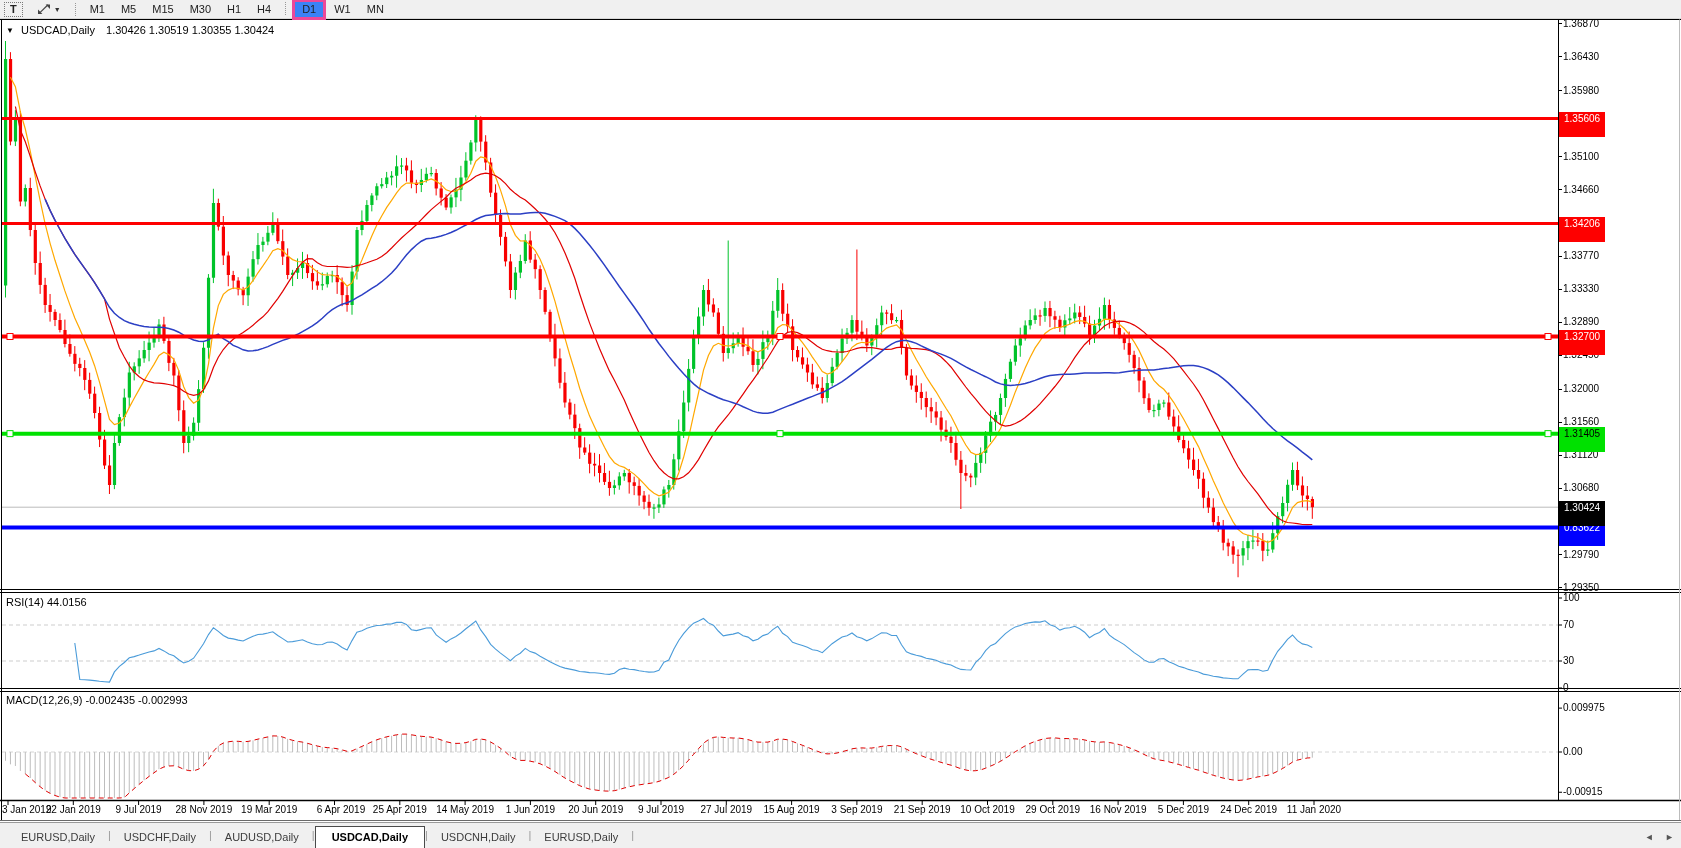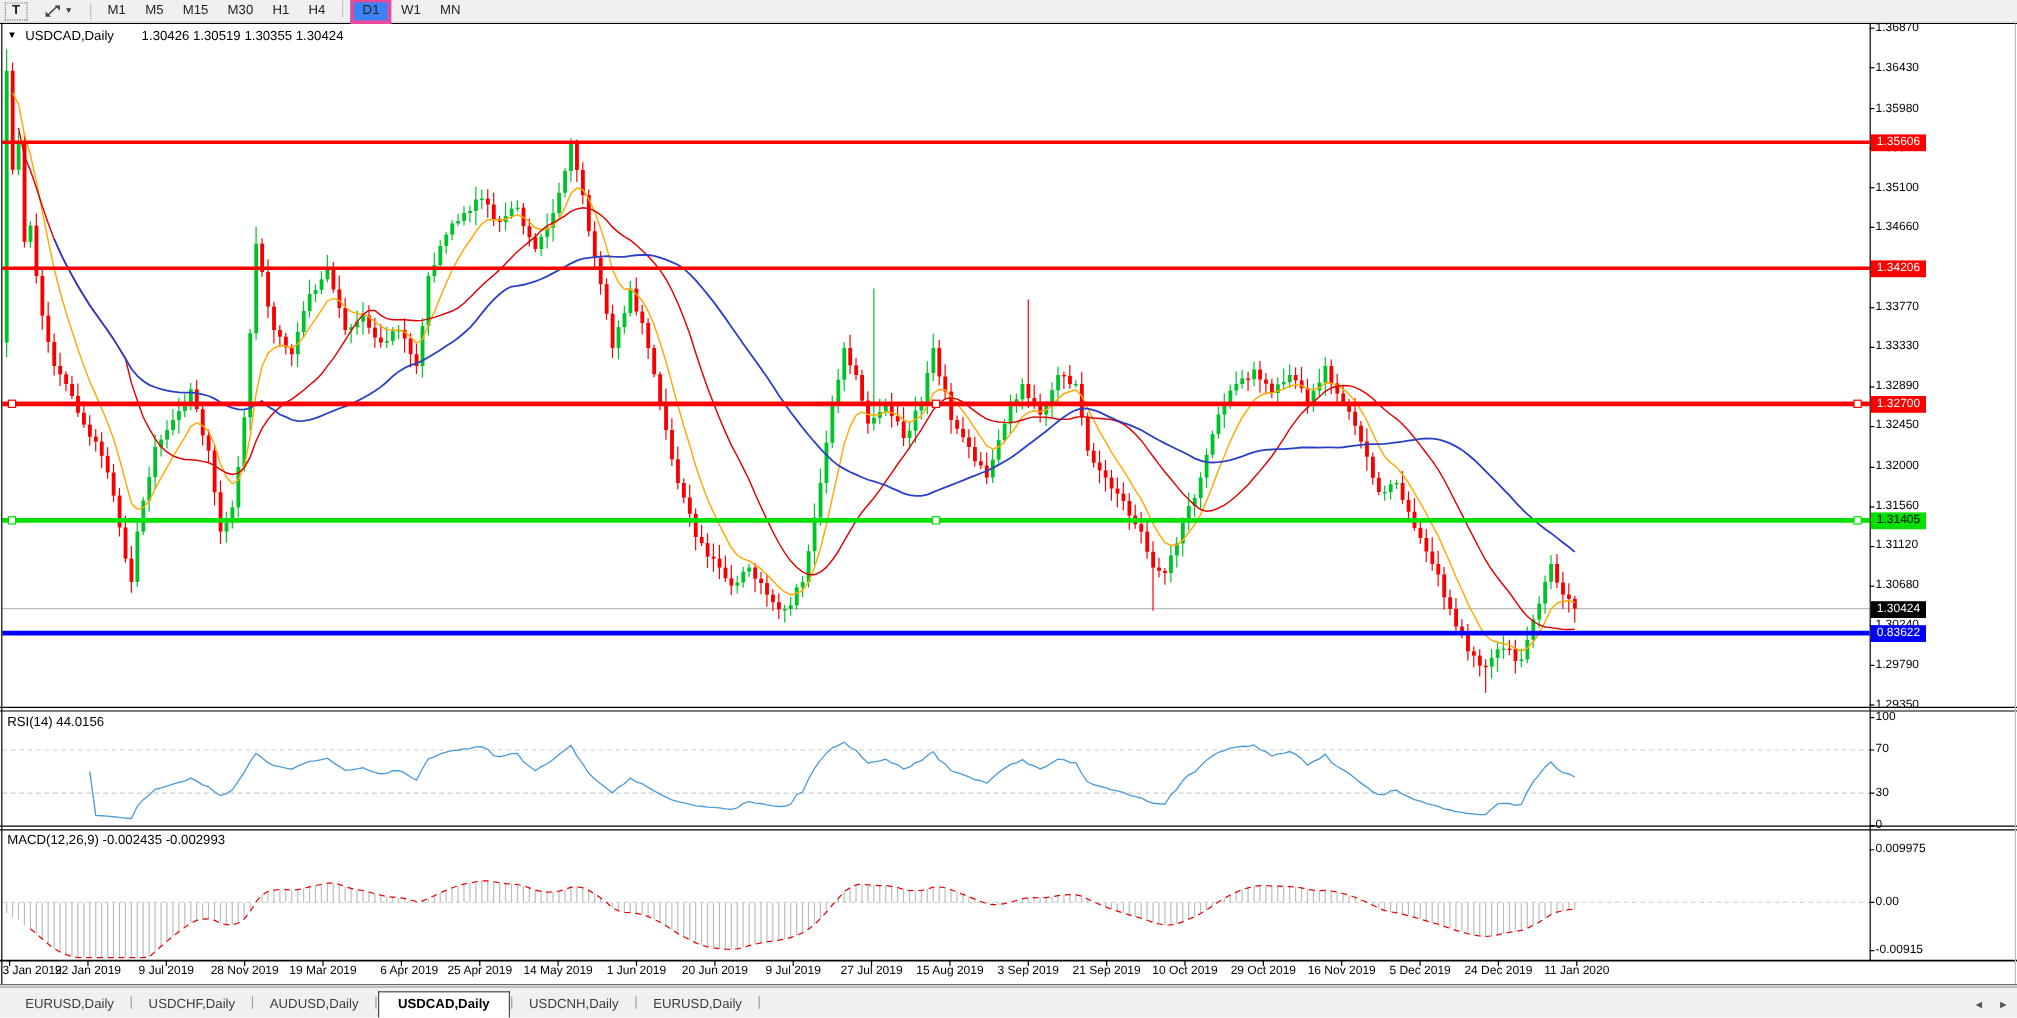--- a/index.html
+++ b/index.html
@@ -8,21 +8,21 @@
   .tb-btn{background:transparent;border:1px solid transparent;padding:1px 7px;font:11px "Liberation Sans",sans-serif;color:#222;line-height:13px;cursor:default;}
   .tb-btn.tf.active{background:#3b82f6;border:3px solid #ec4899;}
   .tb-btn.text-tool{border:1px dotted #7a7a7a;font-weight:bold;padding:0 5px;margin-left:4px;font-size:11px;}
   .tb-btn.arrows-btn{display:flex;align-items:center;gap:3px;margin-left:6px;}
   .caret{font-size:7px;color:#333;}
   .tb-sep{width:0;height:13px;border-left:1px dotted #989898;margin:0 6px;}
   svg#cv{position:absolute;top:0;left:0;z-index:1;}
   .panelbl{position:absolute;font-size:11px;color:#000;z-index:10;white-space:nowrap;}
   .axlbl{position:absolute;left:1563px;font-size:10px;color:#000;height:12px;line-height:12px;z-index:5;white-space:nowrap;}
   .axtick{position:absolute;left:1558px;width:4px;height:1px;background:#000;z-index:5;}
-  .badge{position:absolute;left:1559px;font-size:10px;height:14px;line-height:13px;padding:0 5px;z-index:8;white-space:nowrap;}
+  .badge{position:absolute;left:1559px;font-size:10px;height:25px;line-height:13px;padding:0 5px;z-index:8;white-space:nowrap;}
   .datelbl{position:absolute;top:804px;font-size:10px;color:#000;white-space:nowrap;z-index:5;}
   .sublbl{position:absolute;font-size:10px;color:#000;z-index:5;white-space:nowrap;}
   .tabstrip{position:absolute;top:822px;left:0;width:1681px;height:26px;background:#f0f0f0;border-top:1px solid #9a9a9a;box-sizing:border-box;display:flex;align-items:flex-end;font-size:11px;color:#3c3c3c;z-index:30;}
   .tab{padding:4px 13px 5px;cursor:default;}
   .tab.active{background:#fff;border:1px solid #4a4a4a;border-bottom:1px solid #fff;color:#000;font-weight:bold;padding:4px 16px 5px;margin-bottom:-1px;}
   .tabdiv{color:#999;padding-bottom:5px;}
   .tabscroll{position:absolute;right:7px;bottom:6px;font-size:9px;color:#555;z-index:31;}
   .tabscroll span{margin-left:9px;}
 </style>
 </head>
@@ -907,21 +907,21 @@
     </svg>
     <span class="caret">▼</span>
   </button>
   <div class="tb-sep"></div>
   <span id="tfwrap"><button class="tb-btn tf">M1</button><button class="tb-btn tf">M5</button><button class="tb-btn tf">M15</button><button class="tb-btn tf">M30</button><button class="tb-btn tf">H1</button><button class="tb-btn tf">H4</button><div class="tb-sep" style="display: inline-block; vertical-align: middle;"></div><button class="tb-btn tf active">D1</button><button class="tb-btn tf">W1</button><button class="tb-btn tf">MN</button></span>
 </div>
 
 <div class="panelbl" style="left:6px;top:24px;">
   <span style="font-size:8px;vertical-align:1px;">▼</span>
   <span style="margin-left:4px;">USDCAD,Daily</span>
-  <span style="margin-left:20px;">1.30426 1.30519 1.30355 1.30424</span>
+  <span style="margin-left:8px;">1.30426 1.30519 1.30355 1.30424</span>
 </div>
 <div class="panelbl" style="left:6px;top:596px;">RSI(14) 44.0156</div>
 <div class="panelbl" style="left:6px;top:694px;">MACD(12,26,9) -0.002435 -0.002993</div>
 
 <div class="tabstrip">
   <div style="width:8px;"></div>
   <span id="tabwrap" style="display: flex; align-items: center;">
       <span class="tab">EURUSD,Daily</span>
       <span class="tabdiv">|</span>
       <span class="tab">USDCHF,Daily</span>

